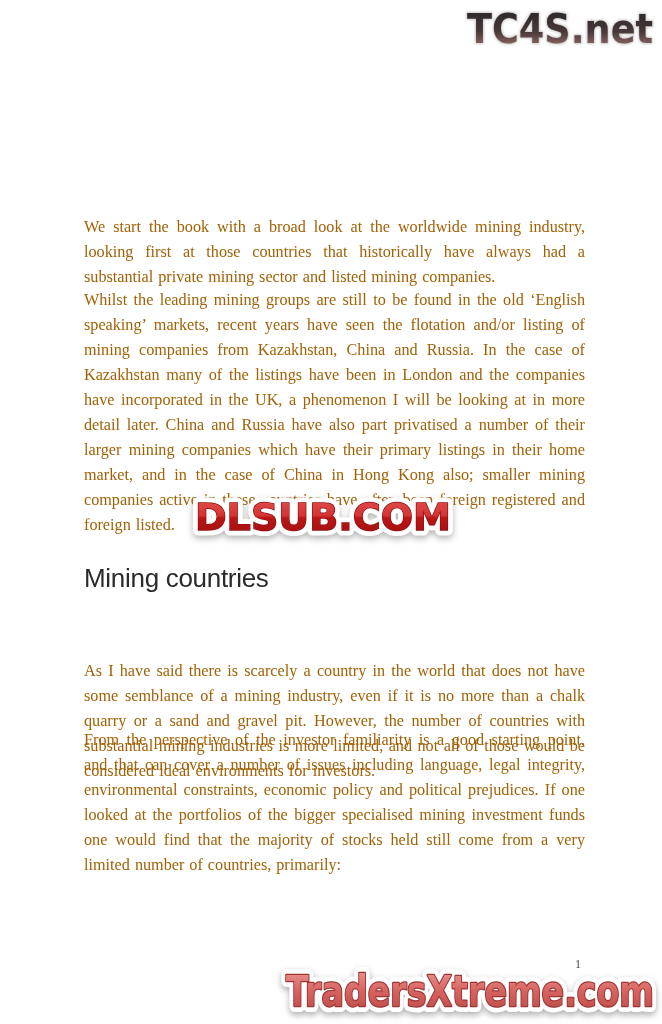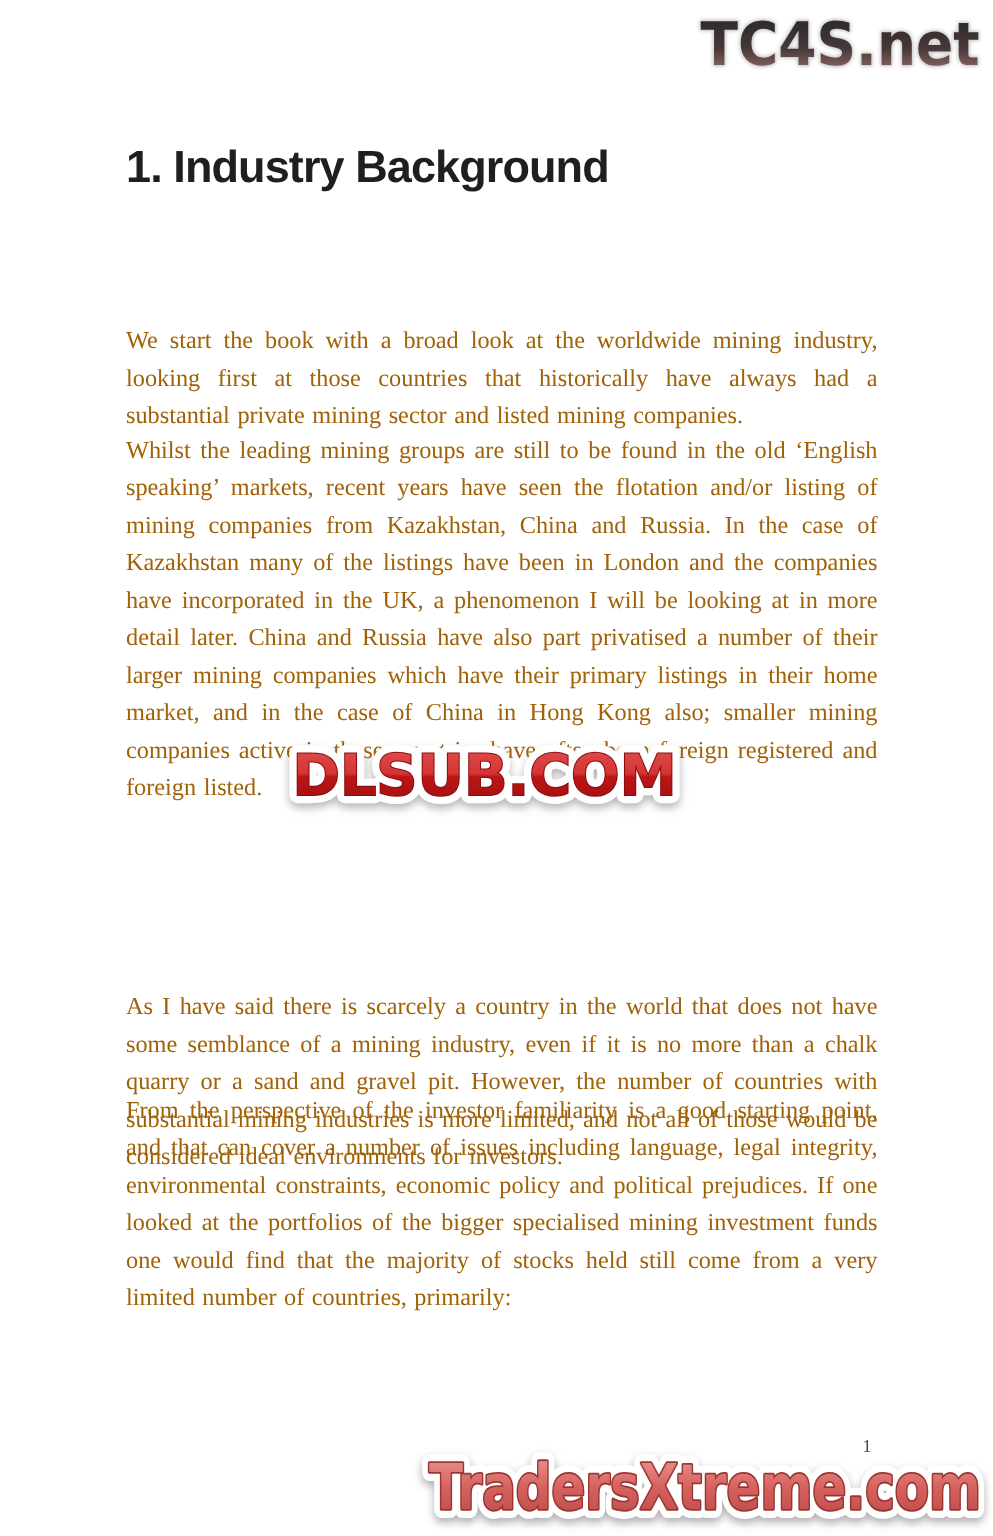--- a/index.html
+++ b/index.html
@@ -80,39 +80,39 @@
     <defs>
       <linearGradient id="gradSteel" x1="0" y1="0" x2="0" y2="1">
         <stop offset="0.2" stop-color="#322c2c"></stop>
         <stop offset="0.55" stop-color="#463838"></stop>
         <stop offset="1" stop-color="#aa7a74"></stop>
       </linearGradient>
     </defs>
     <text x="4" y="40" font-size="40" textLength="186" lengthAdjust="spacingAndGlyphs" fill="url(#gradSteel)" stroke="#d8d4d4" stroke-width="1" paint-order="stroke">TC4S.net</text>
   </svg>
 
-  <h1 class="chapter-title">1. Industry Background</h1>
 
   <p class="body-copy p1">We start the book with a broad look at the worldwide mining industry, looking first at those countries that historically have always had a substantial private mining sector and listed mining companies.</p>
 
   <p class="body-copy p2">Whilst the leading mining groups are still to be found in the old ‘English speaking’ markets, recent years have seen the flotation and/or listing of mining companies from Kazakhstan, China and Russia. In the case of Kazakhstan many of the listings have been in London and the companies have incorporated in the UK, a phenomenon I will be looking at in more detail later. China and Russia have also part privatised a number of their larger mining companies which have their primary listings in their home market, and in the case of China in Hong Kong also; smaller mining companies active in these countries have often been foreign registered and foreign listed.</p>
 
   <svg class="wm wm-mid" width="290" height="58" aria-hidden="true">
     <defs>
       <linearGradient id="gradRed" x1="0" y1="0" x2="0" y2="1">
         <stop offset="0" stop-color="#e25252"></stop>
         <stop offset="0.47" stop-color="#d43434"></stop>
         <stop offset="0.52" stop-color="#bb1616"></stop>
         <stop offset="1" stop-color="#9e0e0e"></stop>
       </linearGradient>
     </defs>
     <text class="outline-white" x="10" y="43" font-size="38" textLength="256" lengthAdjust="spacingAndGlyphs" stroke-width="11">DLSUB.COM</text>
     <text x="10" y="43" font-size="38" textLength="256" lengthAdjust="spacingAndGlyphs" fill="url(#gradRed)" stroke="#8e0b0b" stroke-width="1.4" paint-order="stroke">DLSUB.COM</text>
   </svg>
 
+  <h2 class="section-title">Mining countries</h2>
 
   <p class="body-copy p3">As I have said there is scarcely a country in the world that does not have some semblance of a mining industry, even if it is no more than a chalk quarry or a sand and gravel pit. However, the number of countries with substantial mining industries is more limited, and not all of those would be considered ideal environments for investors.</p>
 
   <p class="body-copy p4">From the perspective of the investor familiarity is a good starting point, and that can cover a number of issues including language, legal integrity, environmental constraints, economic policy and political prejudices. If one looked at the portfolios of the bigger specialised mining investment funds one would find that the majority of stocks held still come from a very limited number of countries, primarily:</p>
 
   <div class="page-number">1</div>
 
   <svg class="wm wm-bottom" width="386" height="62" aria-hidden="true">
     <defs>
       <linearGradient id="gradSalmon" x1="0" y1="0" x2="0" y2="1">

